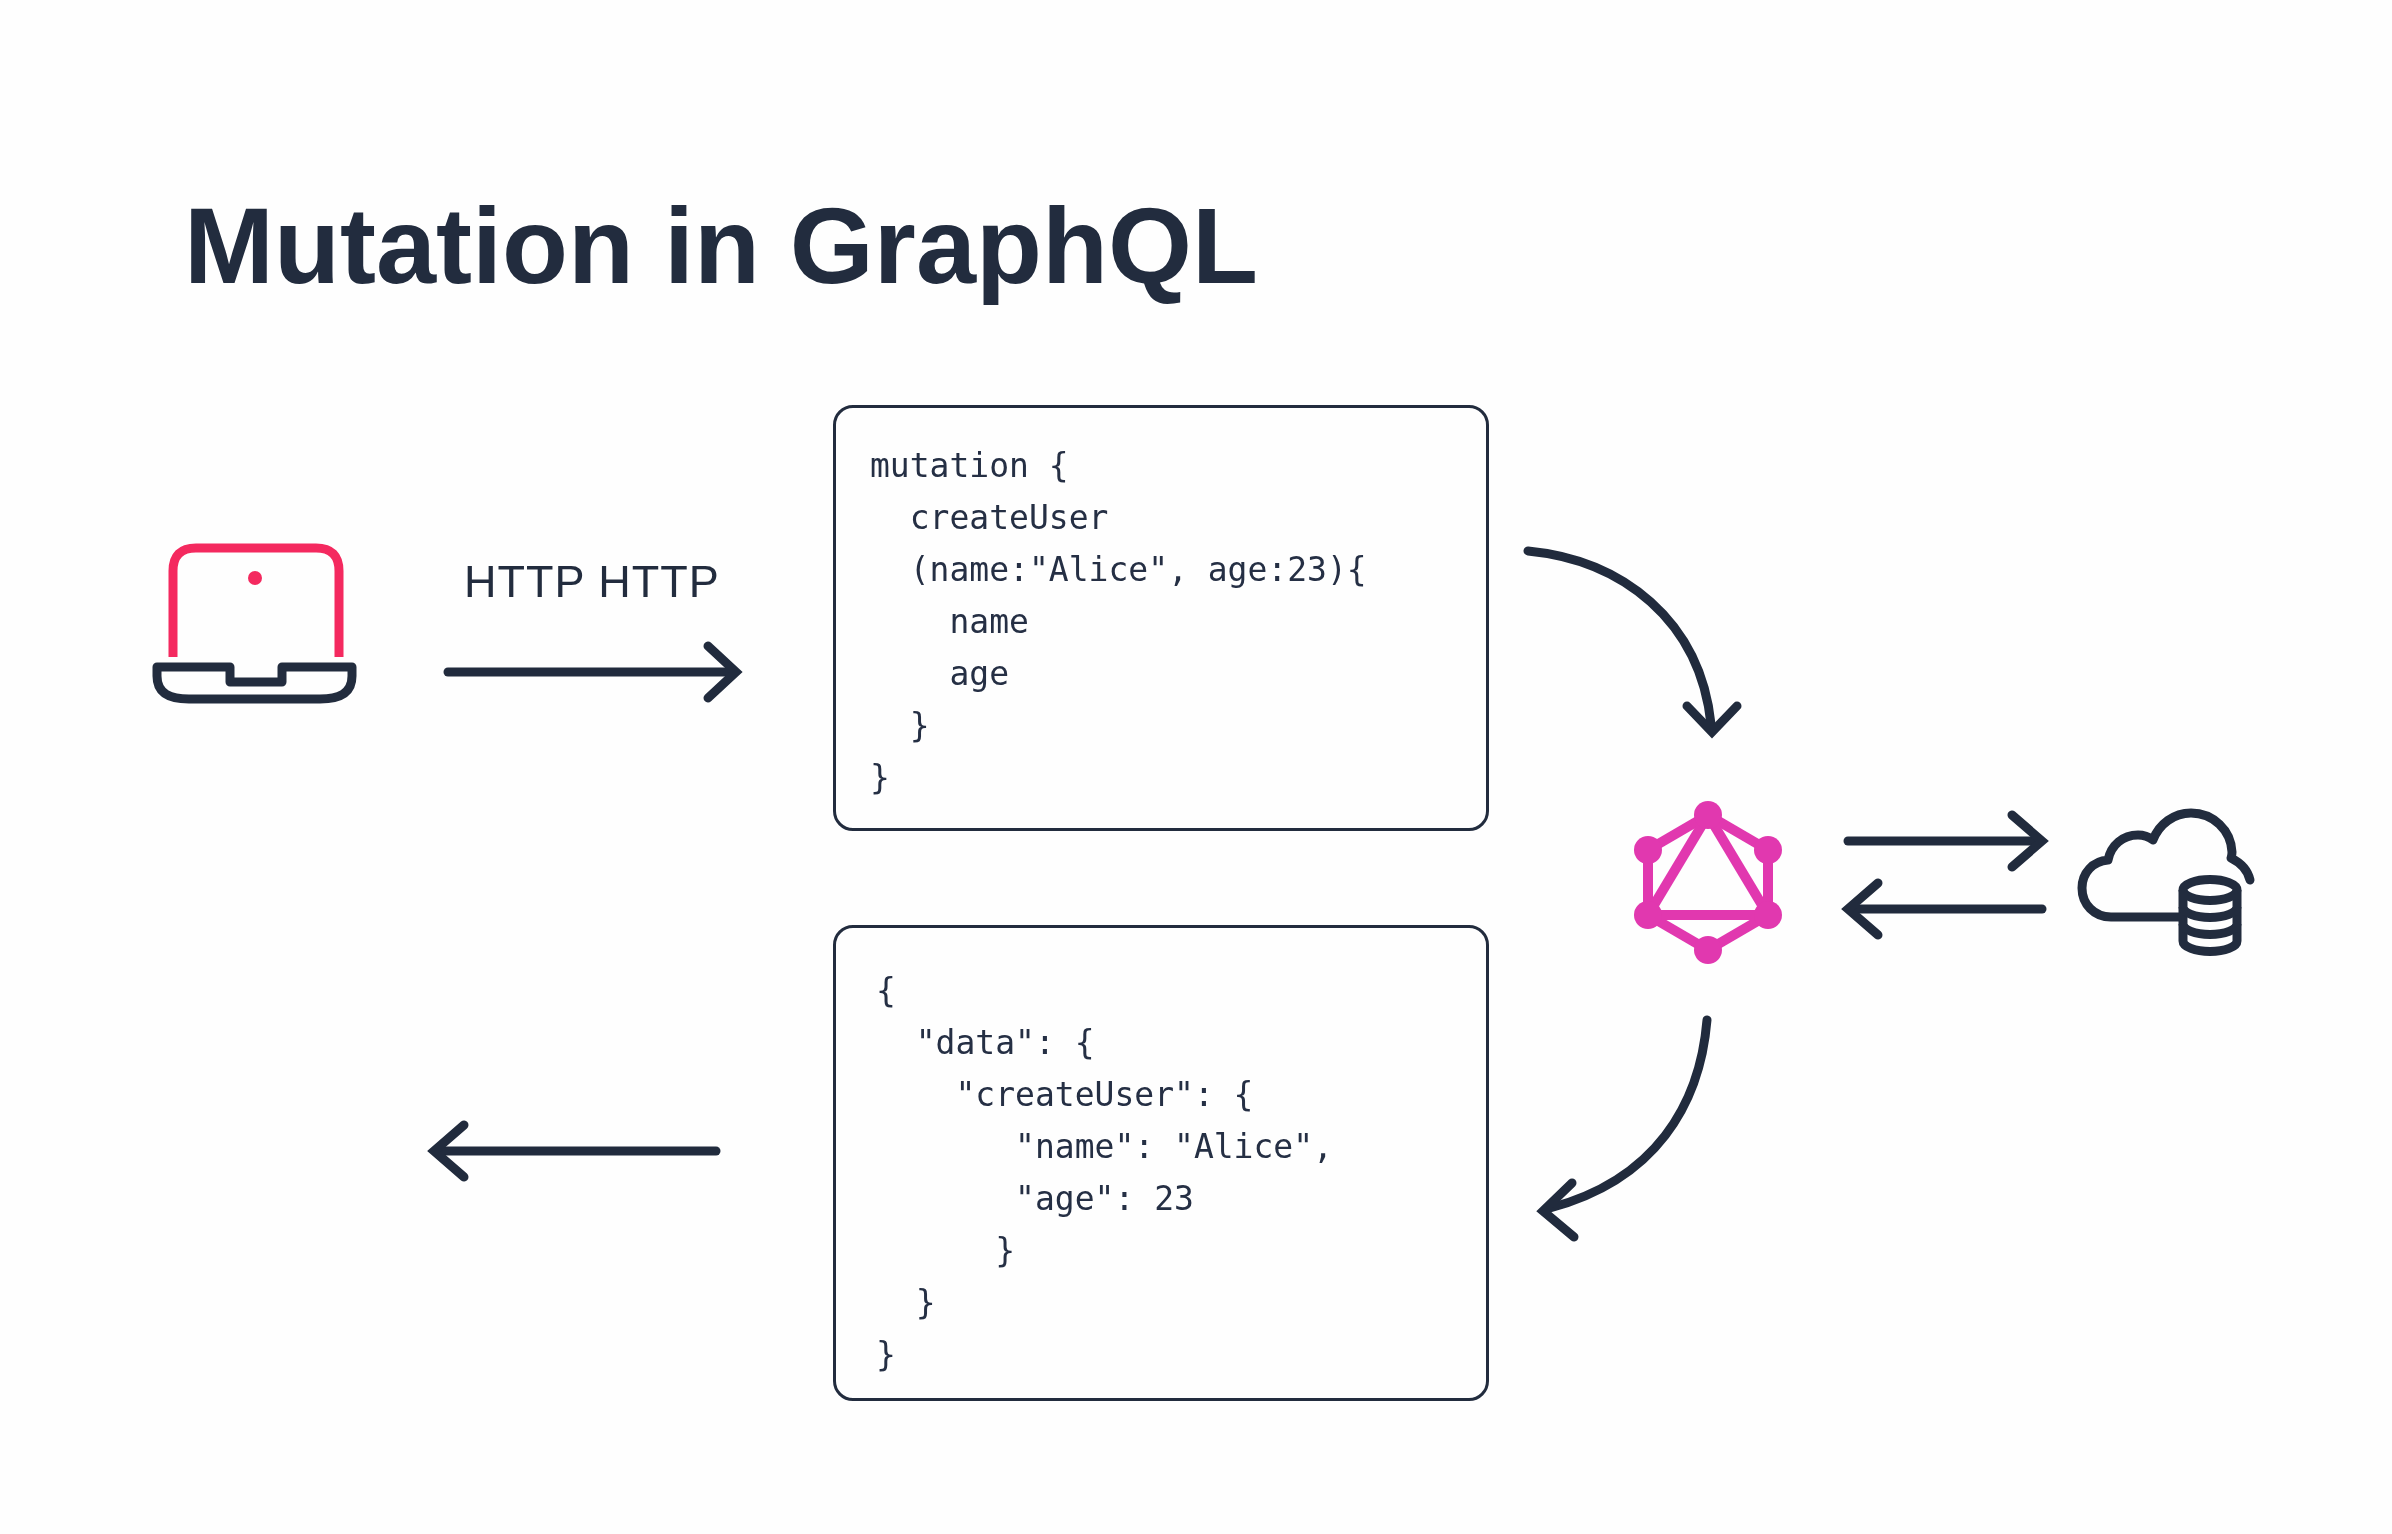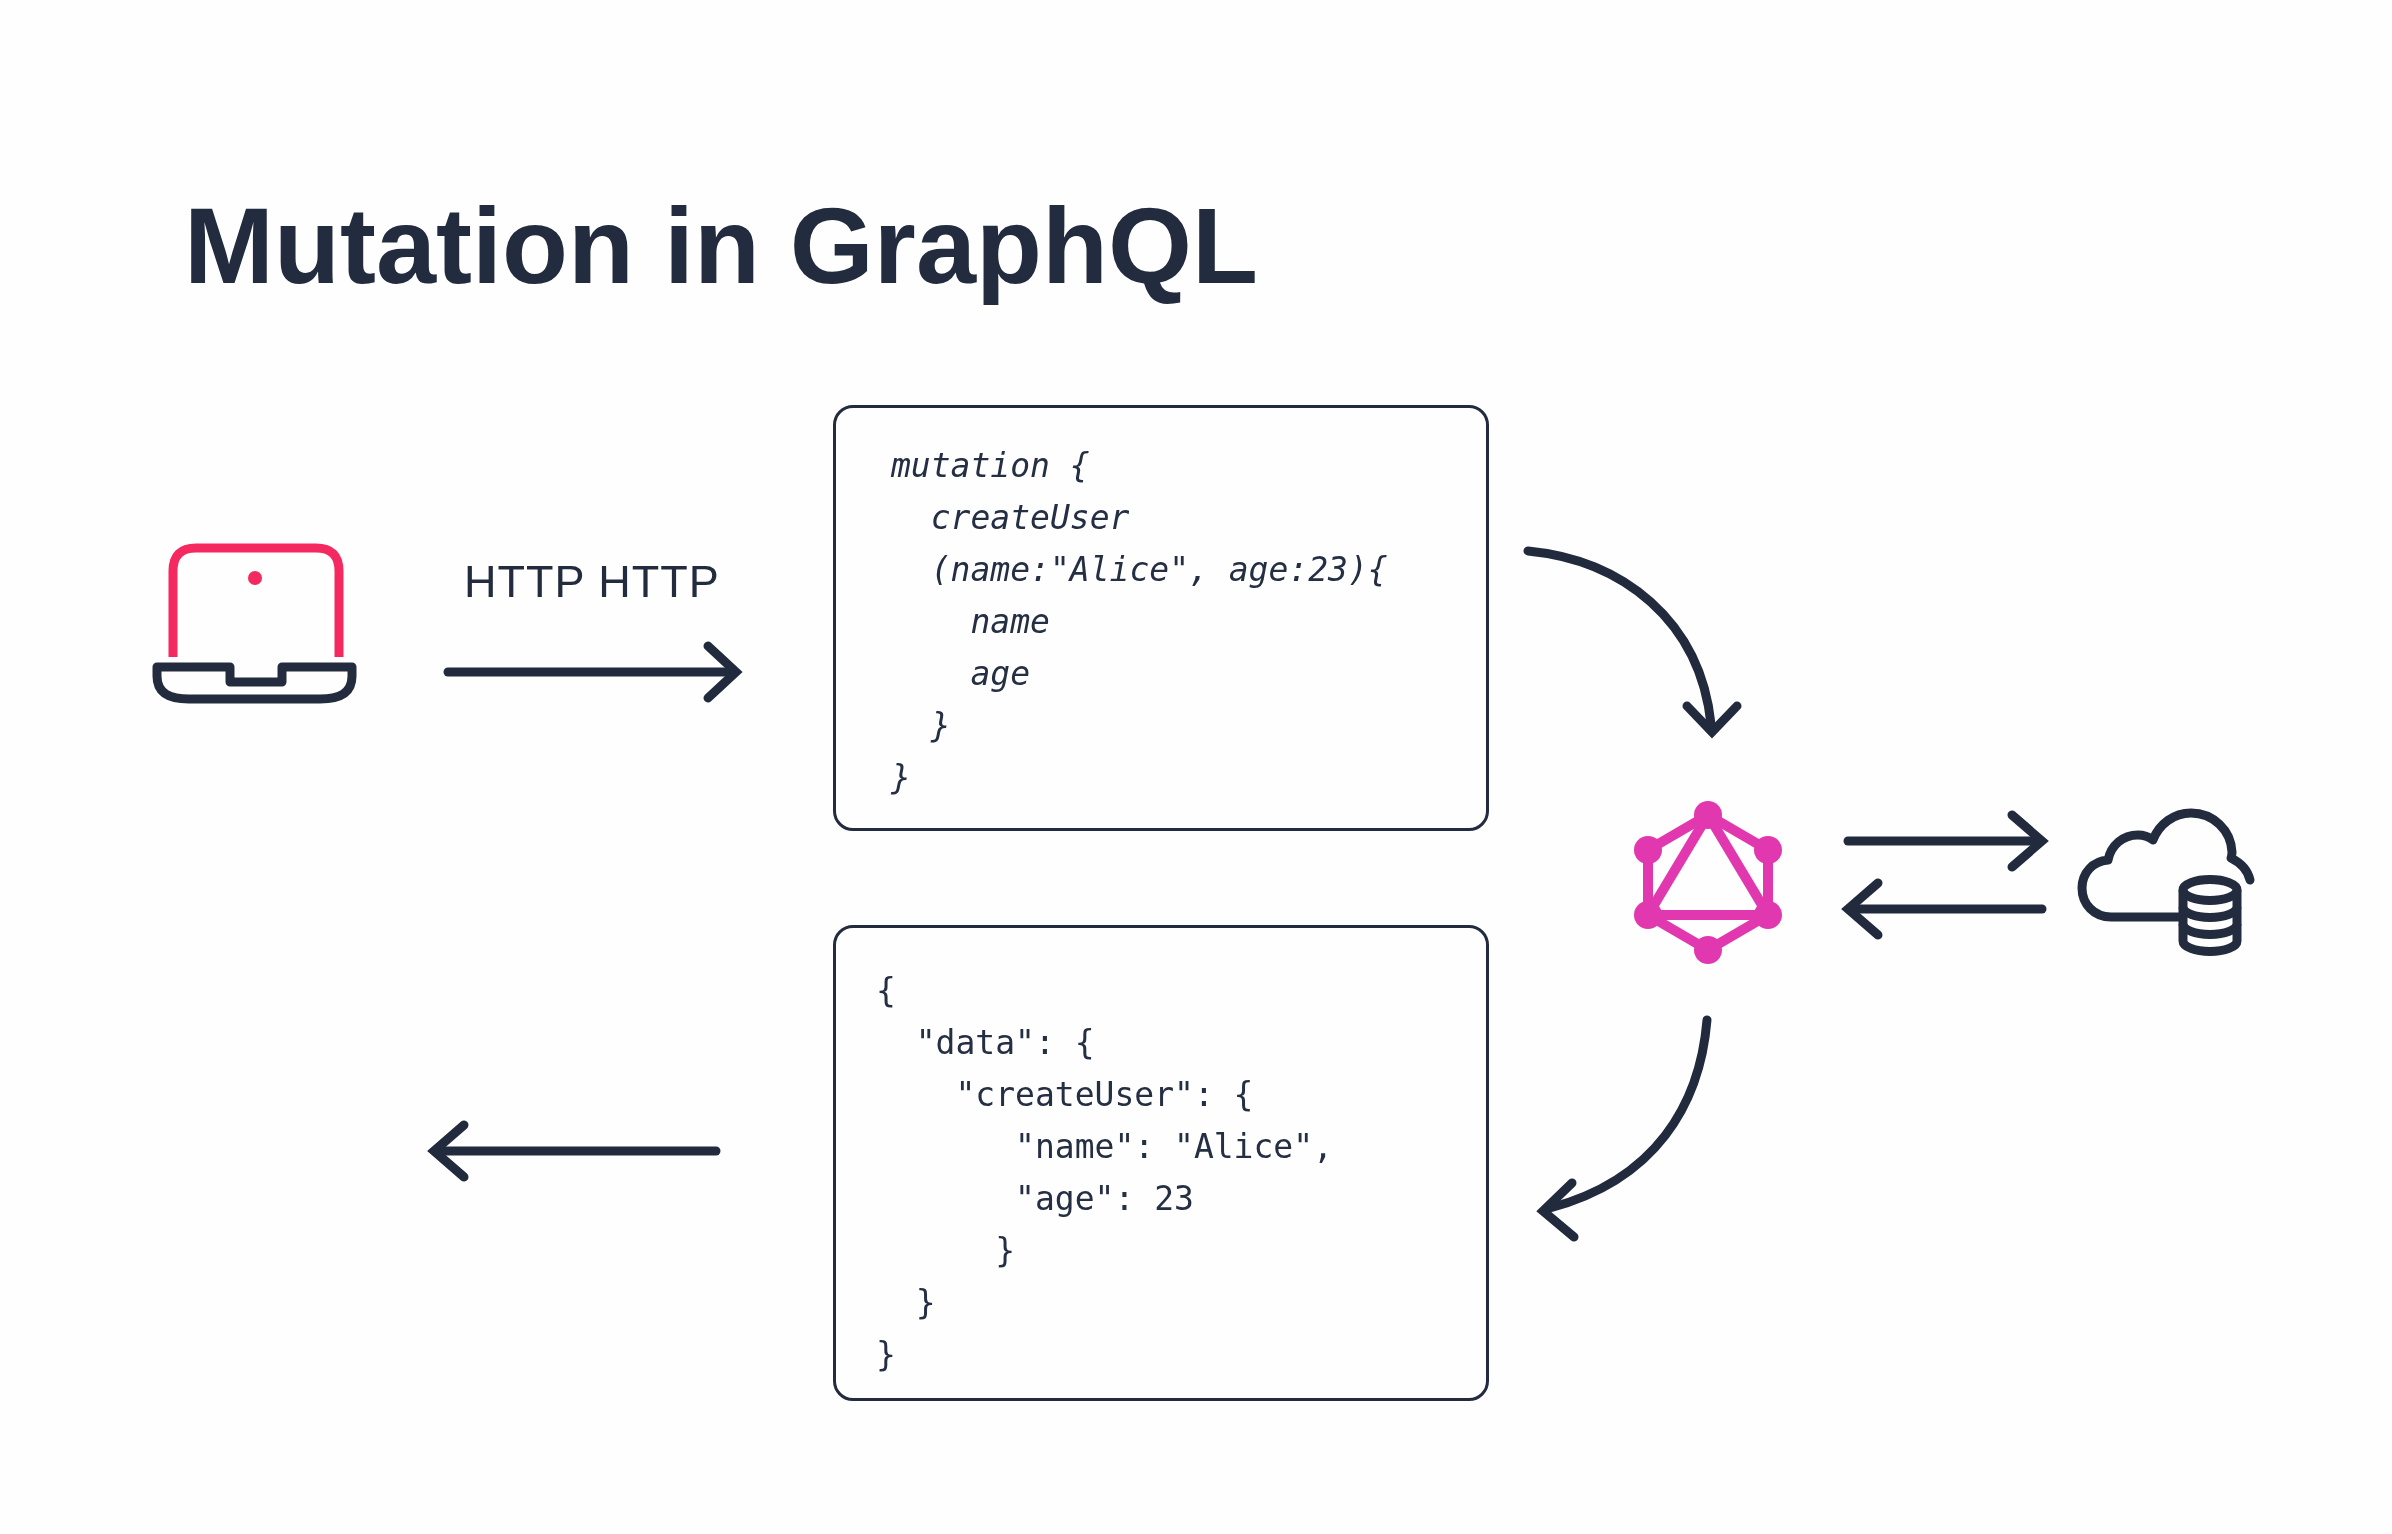--- a/index.html
+++ b/index.html
@@ -24,21 +24,21 @@
     background:#FEFEFE;box-sizing:border-box;
   }
   .box-request{left:833px;top:405px;width:656px;height:426px;}
   .box-response{left:833px;top:925px;width:656px;height:476px;}
   .code{
     position:absolute;margin:0;
     font-family:"DejaVu Sans Mono", monospace;
     font-size:33px;line-height:52px;color:#252F44;
     white-space:pre;
   }
-  .code-request{left:891px;top:440px;font-style:italic;}
+  .code-request{left:870px;top:440px;}
   .code-response{left:876px;top:965px;}
   .abs{position:absolute;}
 </style>
 </head>
 <body>
 
 <div class="title">Mutation in GraphQL</div>
 
 <svg class="abs" style="left:140px;top:535px;" width="230" height="175" viewBox="0 0 230 175">
   <path d="M33 122 V36 Q33 13 56 13 H176 Q199 13 199 36 V122" fill="none" stroke="#F4295F" stroke-width="9"></path>

